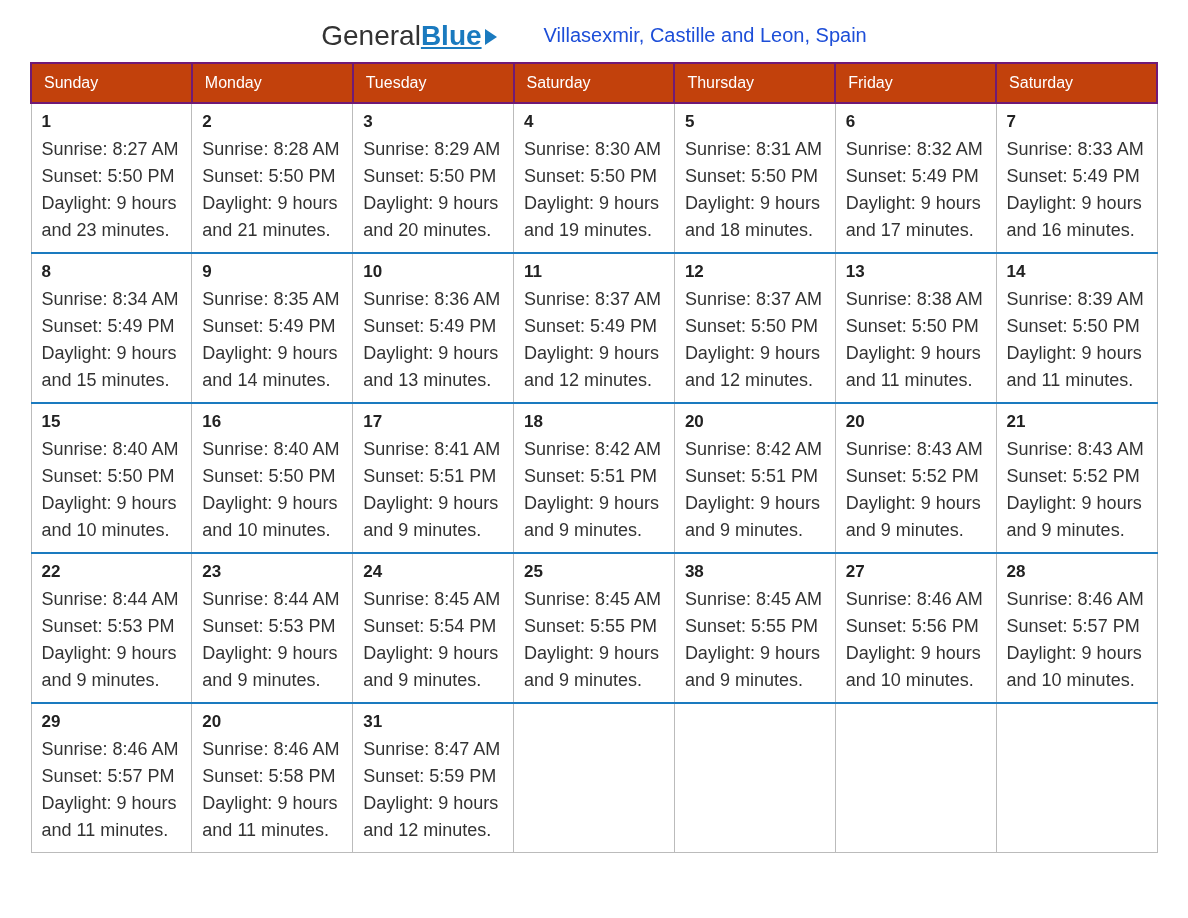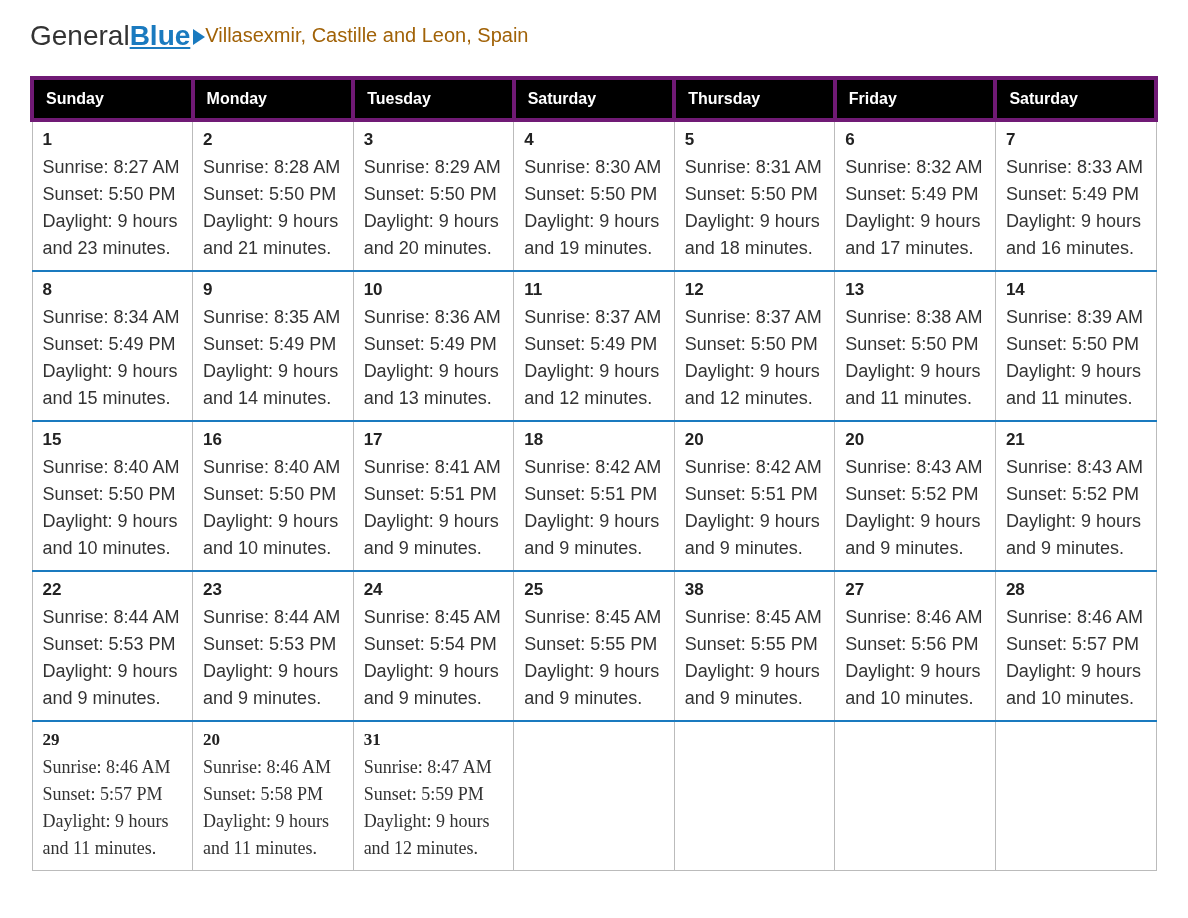--- a/index.html
+++ b/index.html
@@ -6,23 +6,24 @@
     body {
       font-family: Arial, Helvetica, sans-serif;
       background: #fff;
       color: #333;
       width: 1188px;
       min-height: 918px;
       padding: 20px 30px;
     }
     .header {
       display: flex;
-      justify-content: flex-start;
+      justify-content: center;
       align-items: flex-start;
-      margin-bottom: 24px;
+      margin-bottom: 10px;
+      gap: 47px;
     }
     .logo {
       display: flex;
       flex-direction: column;
       align-items: flex-start;
     }
     .logo-text {
       display: flex;
       align-items: center;
       font-size: 28px;
@@ -55,36 +56,36 @@
       text-align: right;
     }
     .month-title {
       font-size: 52px;
       font-weight: bold;
       color: #222;
       line-height: 1.1;
     }
     .location {
       font-size: 20px;
-      color: #a16207;
+      color: #1d4ed8;
       margin-top: 4px;
     }
     .calendar {
       width: 100%;
       border-collapse: collapse;
       border: 1px solid #aaa;
     }
     .calendar thead tr th {
-      background-color: #000000;
+      background-color: #c2410c;
       color: #fff;
       padding: 10px 12px;
       font-size: 16px;
-      font-weight: bold;
+      font-weight: normal;
       text-align: left;
-      border: 4px solid #701a75;
+      border: 2px solid #701a75;
     }
     .calendar tbody tr td {
       border: 1px solid #bbb;
       vertical-align: top;
       padding: 8px 10px;
       width: 14.28%;
       min-height: 110px;
       height: 120px;
     }
     .day-number {
@@ -103,21 +104,20 @@
       background: #fff;
     }
     tbody tr td:first-child .day-number {
       color: #222;
     }
     tbody tr {
       border-bottom: 2px solid #1a7abf;
     }
     tbody tr:last-child {
       border-bottom: none;
-      font-family: Liberation Serif, serif;
     }
   </style>
 </head>
 <body>
 
 <div class="header">
   <div class="logo">
     <div class="logo-text">
       <span class="logo-general">General</span>
       <div class="logo-blue-container">

